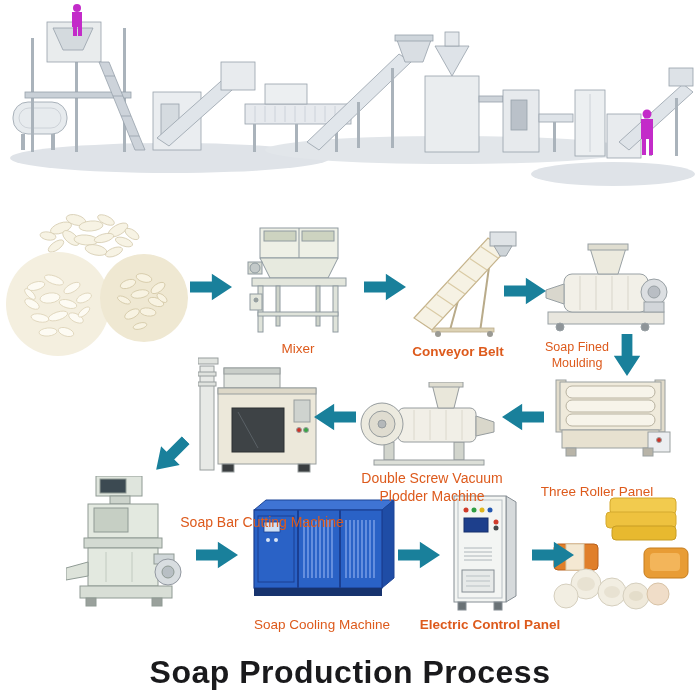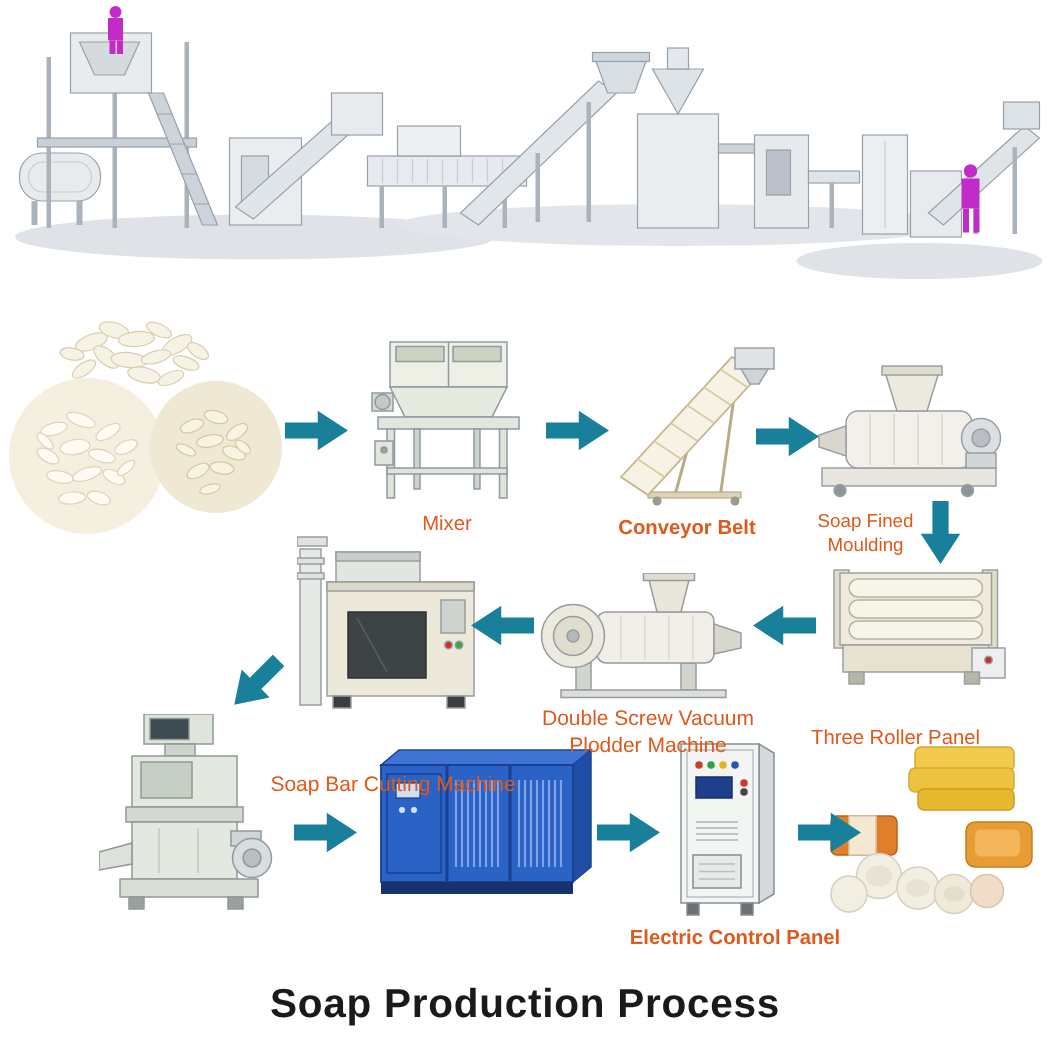--- a/index.html
+++ b/index.html
@@ -15,21 +15,21 @@
   .label.wrap{white-space:normal;}
   .arrow{
     position:absolute;width:42px;height:30px;background:var(--arrow,#19809b);
     clip-path:polygon(0 32%,52% 32%,52% 6%,100% 50%,52% 94%,52% 68%,0 68%);
   }
   .arrow.down{transform:rotate(90deg);}
   .arrow.left{transform:rotate(180deg);}
   .arrow.down-left{transform:rotate(135deg);}
   .title{
     position:absolute;left:0;right:0;top:654px;text-align:center;
-    font-size:27px;font-weight:700;color:var(--title,#1a1a1c);letter-spacing:.5px;
+    font-size:32px;font-weight:700;color:var(--title,#1a1a1c);letter-spacing:.5px;
   }
   svg{display:block;}
 </style>
 </head>
 <body>
 
 <div class="canvas">
 
   <div class="abs" style="left:5px;top:2px;">
     <svg width="690" height="196" viewBox="0 0 690 196">
@@ -419,17 +419,18 @@
   <div class="arrow" style="left:196px;top:540px;"></div>
   <div class="arrow" style="left:398px;top:540px;"></div>
   <div class="arrow" style="left:532px;top:540px;"></div>
 
   <div class="label" style="left:298px;top:341px;">Mixer</div>
   <div class="label" style="left:458px;top:344px;font-weight:bold;">Conveyor Belt</div>
   <div class="label wrap" style="left:577px;top:340px;width:84px;font-size:12.5px;">Soap Fined Moulding</div>
   <div class="label" style="left:597px;top:484px;">Three Roller Panel</div>
   <div class="label wrap small" style="left:432px;top:470px;width:150px;">Double Screw Vacuum Plodder Machine</div>
   <div class="label small" style="left:262px;top:478px;margin-top:36px;">Soap Bar Cutting Machine</div>
+  <div class="label" style="left:322px;top:617px;">Soap Cooling Machine</div>
   <div class="label" style="left:490px;top:617px;font-weight:bold;">Electric Control Panel</div>
 
   <div class="title">Soap Production Process</div>
 
 </div>
 
 </body></html>

